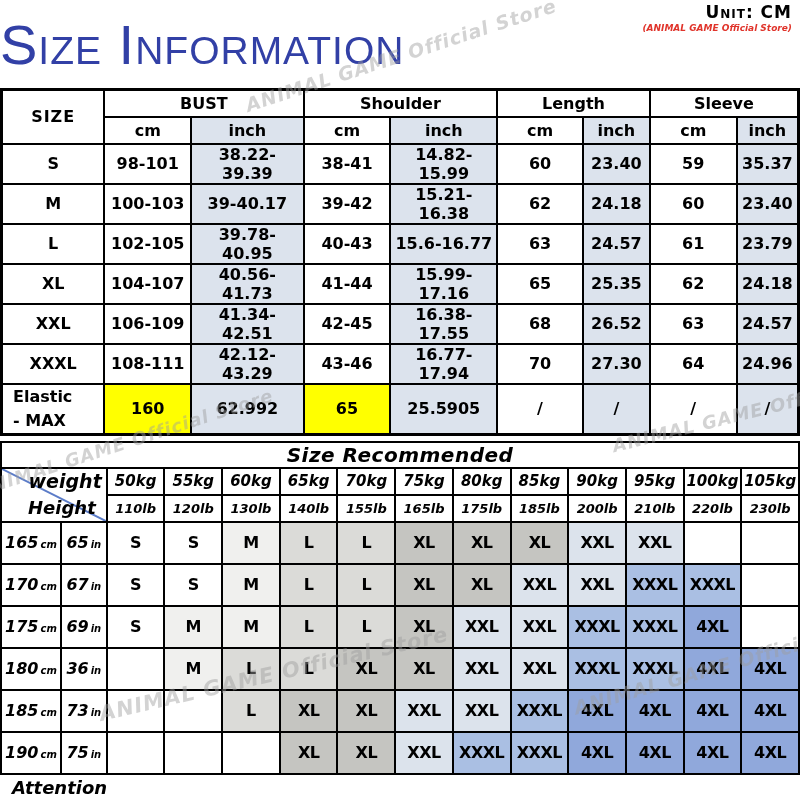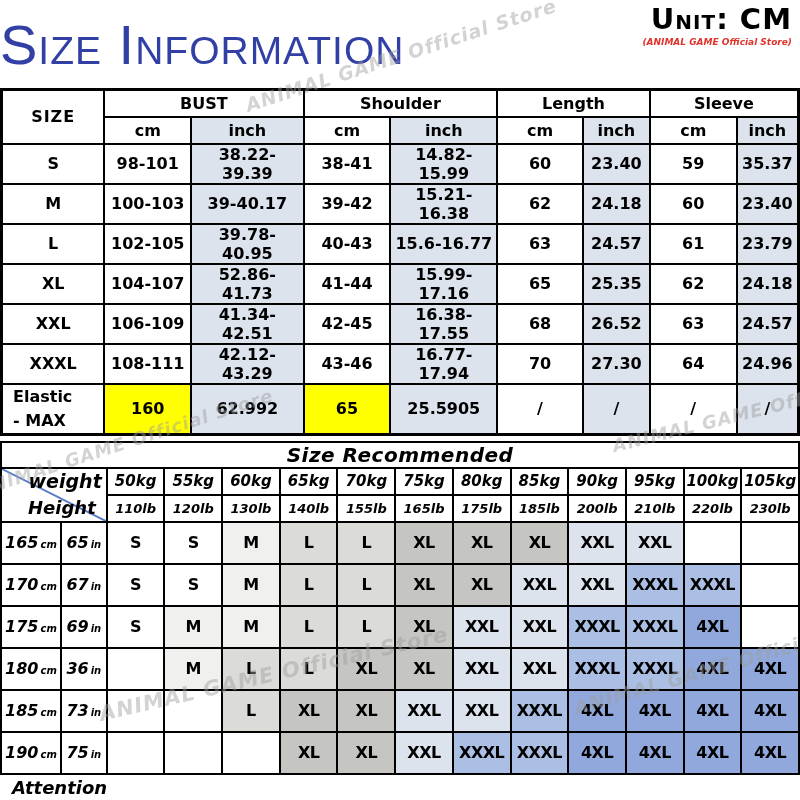--- a/index.html
+++ b/index.html
@@ -10,21 +10,21 @@
   html,body{margin:0;padding:0;background:#fff;}
   .page{position:relative;width:800px;height:800px;overflow:hidden;background:#fff;
         font-family:"DejaVu Sans",sans-serif;color:#000;}
 
   
   .hdr{position:relative;height:88px;}
   .title{position:absolute;left:0;right:0;top:12px;text-align:left;
          font-family:"Liberation Sans",sans-serif;font-variant:small-caps;
          font-size:56px;font-weight:400;letter-spacing:1px;color:var(--blue);z-index:3;}
   .unitbox{position:absolute;right:8px;top:2px;text-align:right;z-index:3;}
-  .unit{font-variant:small-caps;font-size:29px;font-weight:600;letter-spacing:1px;}
+  .unit{font-variant:small-caps;font-size:17px;font-weight:600;letter-spacing:1px;}
   .store{color:var(--red);font-size:9px;font-weight:700;font-style:italic;margin-top:1px;}
 
   
   .wm{position:absolute;z-index:4;color:var(--wm);opacity:.45;font-style:italic;
       font-weight:600;white-space:nowrap;pointer-events:none;letter-spacing:1px;}
   .wm1{left:238px;top:44px;font-size:19px;transform:rotate(-18deg);}
   .wm2{left:-30px;top:432px;font-size:18px;transform:rotate(-18deg);}
   .wm3{left:608px;top:398px;font-size:18px;transform:rotate(-14deg);}
   .wm4{left:95px;top:662px;font-size:21px;transform:rotate(-13deg);}
   .wm5{left:568px;top:652px;font-size:19px;transform:rotate(-16deg);}
@@ -147,21 +147,21 @@
           <td>40-43</td>
           <td class="inch">15.6-16.77</td>
           <td>63</td>
           <td class="inch">24.57</td>
           <td>61</td>
           <td class="inch">23.79</td>
         </tr>
         <tr>
           <td class="rowlabel">XL</td>
           <td>104-107</td>
-          <td class="inch">52.86-41.73</td>
+          <td class="inch">40.56-41.73</td>
           <td>41-44</td>
           <td class="inch">15.99-17.16</td>
           <td>65</td>
           <td class="inch">25.35</td>
           <td>62</td>
           <td class="inch">24.18</td>
         </tr>
         <tr>
           <td class="rowlabel">XXL</td>
           <td>106-109</td>

